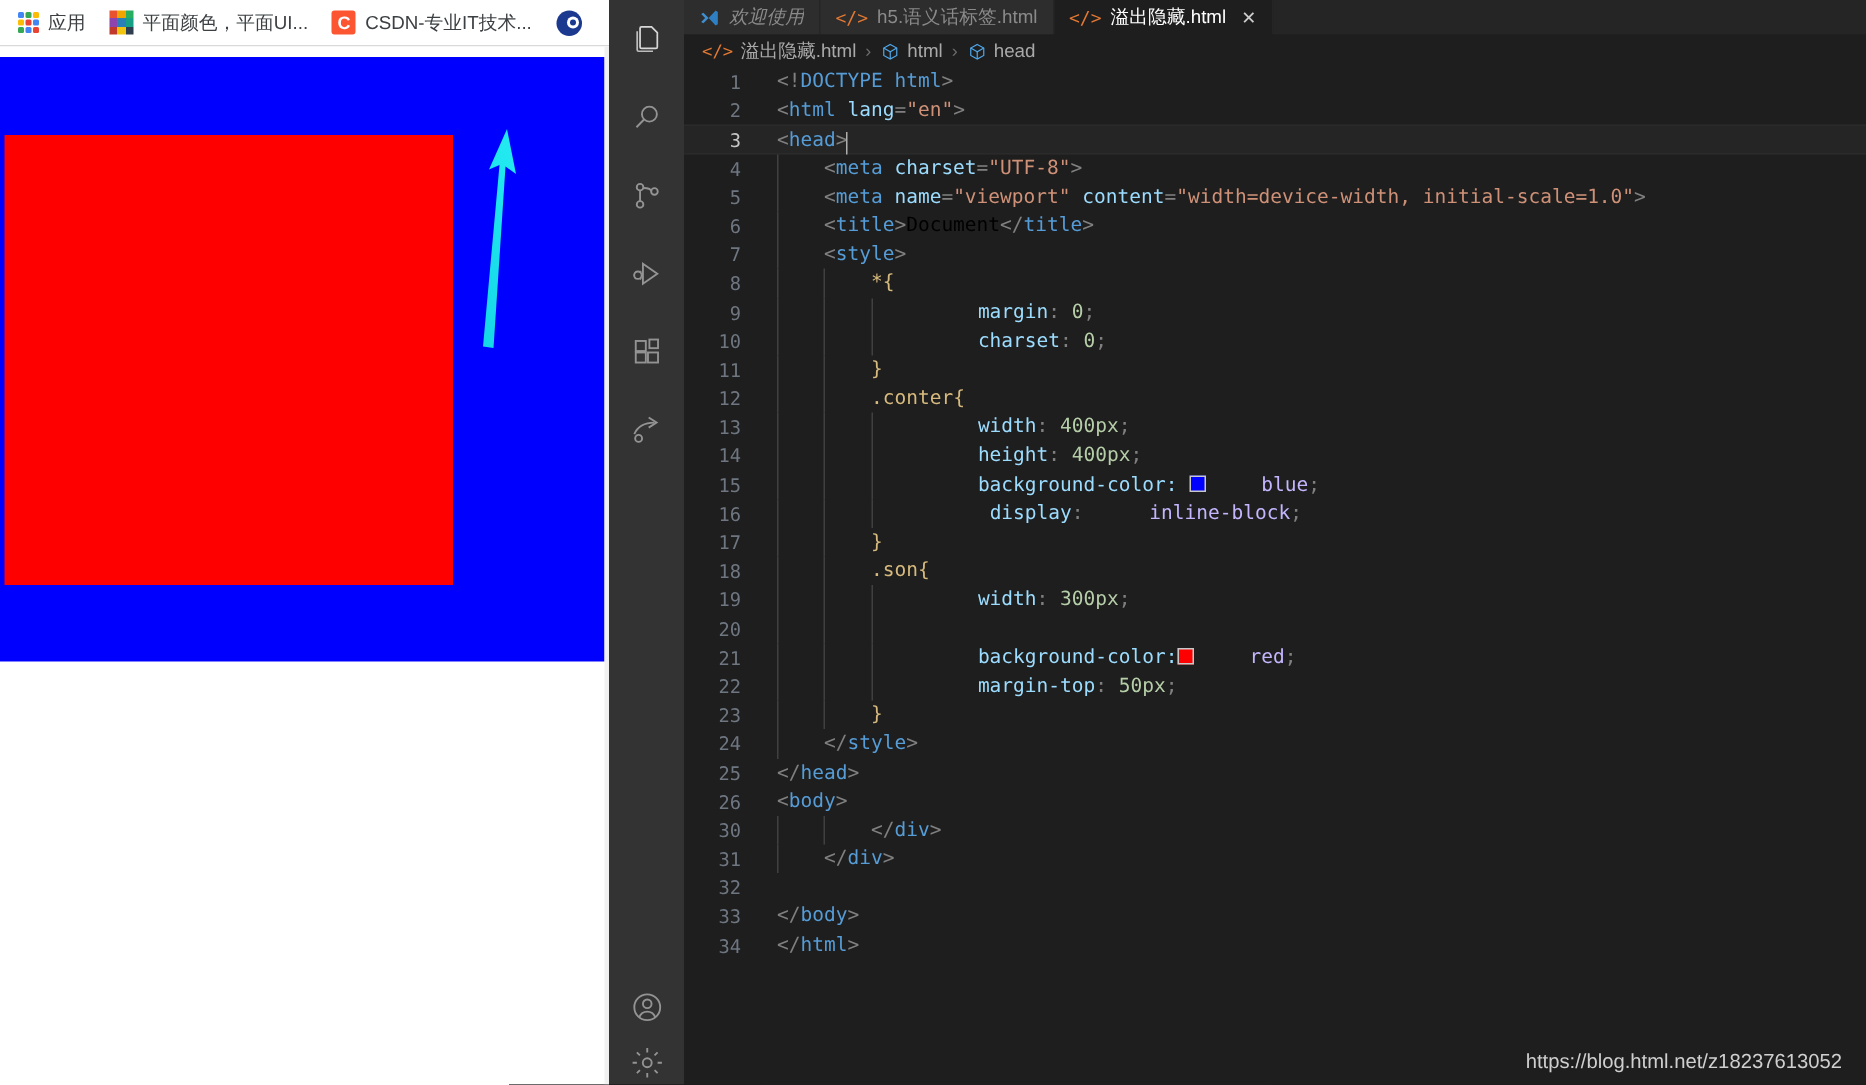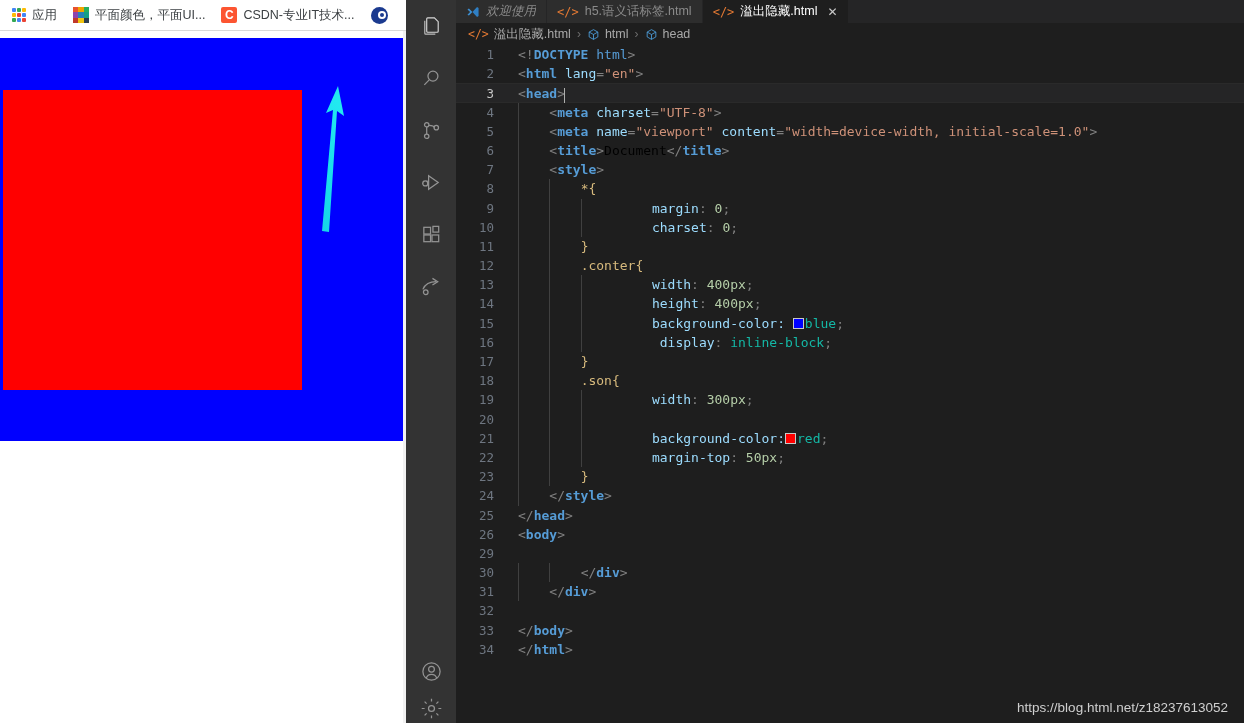--- a/index.html
+++ b/index.html
@@ -63,28 +63,28 @@
   .editor{position:absolute;left:50px;top:45px;width:788px;height:678px;background:#1e1e1e;overflow:hidden;}
   .code{position:relative;font-family:"DejaVu Sans Mono","Liberation Mono",monospace;font-size:13px;line-height:19.2px;}
   .line{position:relative;height:19.2px;white-space:pre;}
   .line.cur{background:#252526;border-top:1px solid #2a2a2a;border-bottom:1px solid #2a2a2a;height:17.2px;}
   .ln{position:absolute;left:0;width:38px;text-align:right;color:#6e7681;font-size:12.5px;
       font-family:"DejaVu Sans Mono","Liberation Mono",monospace;}
   .line.cur .ln{color:#c6c6c6;}
   .src{position:absolute;left:62px;}
   .guide{position:absolute;top:0;width:1px;height:19.2px;background:#404040;}
 
-  .tk-tag{color:#569cd6;font-weight:bold;}
+  .tk-tag{color:#569cd6;}
   .tk-punct{color:#808080;}
   .tk-attr{color:#9cdcfe;}
   .tk-str{color:#ce9178;}
   .tk-plain{color:#d4d4d4;}
   .tk-sel{color:#d7ba7d;}
   .tk-prop{color:#9cdcfe;margin-left:40px;}
-  .tk-val{color:#14b8a6;}
+  .tk-val{color:#c4b5fd;margin-left:36px;}
   .tk-num{color:#b5cea8;}
   .tk-brace{color:#d7ba7d;}
   .swatch{display:inline-block;width:9px;height:9px;vertical-align:middle;border:1px solid #c8c8c8;
      position:relative;top:-1px;margin-right:1px;}
   .cursor{display:inline-block;width:1.5px;height:15px;background:#aeafad;vertical-align:text-bottom;
      position:relative;top:2px;margin:0 -1px;}
   .watermark{position:absolute;right:16px;bottom:8px;font-size:13.5px;color:#cfcfcf;
      font-family:"Liberation Sans","DejaVu Sans",sans-serif;}
   .ed-scrollbar{position:absolute;right:0;top:45px;width:10px;height:678px;background:transparent;}
 </style>
@@ -300,21 +300,20 @@
           <div class="line"><span class="ln">17</span><span class="guide" style="left: 62px;"></span><span class="guide" style="left: 93.28px;"></span><span class="src">        <span class="tk-brace">}</span></span></div>
           <div class="line"><span class="ln">18</span><span class="guide" style="left: 62px;"></span><span class="guide" style="left: 93.28px;"></span><span class="src">        <span class="tk-sel">.son</span><span class="tk-brace">{</span></span></div>
           <div class="line"><span class="ln">19</span><span class="guide" style="left: 62px;"></span><span class="guide" style="left: 93.28px;"></span><span class="guide" style="left: 124.56px;"></span><span class="src">            <span class="tk-prop">width</span><span class="tk-punct">:</span> <span class="tk-num">300px</span><span class="tk-punct">;</span></span></div>
           <div class="line"><span class="ln">20</span><span class="guide" style="left: 62px;"></span><span class="guide" style="left: 93.28px;"></span><span class="guide" style="left: 124.56px;"></span></div>
           <div class="line"><span class="ln">21</span><span class="guide" style="left: 62px;"></span><span class="guide" style="left: 93.28px;"></span><span class="guide" style="left: 124.56px;"></span><span class="src">            <span class="tk-prop">background-color:</span><span class="swatch" style="background:red"></span><span class="tk-val">red</span><span class="tk-punct">;</span></span></div>
           <div class="line"><span class="ln">22</span><span class="guide" style="left: 62px;"></span><span class="guide" style="left: 93.28px;"></span><span class="guide" style="left: 124.56px;"></span><span class="src">            <span class="tk-prop">margin-top</span><span class="tk-punct">:</span> <span class="tk-num">50px</span><span class="tk-punct">;</span></span></div>
           <div class="line"><span class="ln">23</span><span class="guide" style="left: 62px;"></span><span class="guide" style="left: 93.28px;"></span><span class="src">        <span class="tk-brace">}</span></span></div>
           <div class="line"><span class="ln">24</span><span class="guide" style="left: 62px;"></span><span class="src">    <span class="tk-punct">&lt;/</span><span class="tk-tag">style</span><span class="tk-punct">&gt;</span></span></div>
           <div class="line"><span class="ln">25</span><span class="src"><span class="tk-punct">&lt;/</span><span class="tk-tag">head</span><span class="tk-punct">&gt;</span></span></div>
           <div class="line"><span class="ln">26</span><span class="src"><span class="tk-punct">&lt;</span><span class="tk-tag">body</span><span class="tk-punct">&gt;</span></span></div>
-          <div class="line"><span class="ln">29</span><span class="src"></span></div>
           <div class="line"><span class="ln">30</span><span class="guide" style="left: 62px;"></span><span class="guide" style="left: 93.28px;"></span><span class="src">        <span class="tk-punct">&lt;/</span><span class="tk-tag">div</span><span class="tk-punct">&gt;</span></span></div>
           <div class="line"><span class="ln">31</span><span class="guide" style="left: 62px;"></span><span class="src">    <span class="tk-punct">&lt;/</span><span class="tk-tag">div</span><span class="tk-punct">&gt;</span></span></div>
           <div class="line"><span class="ln">32</span><span class="src"></span></div>
           <div class="line"><span class="ln">33</span><span class="src"><span class="tk-punct">&lt;/</span><span class="tk-tag">body</span><span class="tk-punct">&gt;</span></span></div>
           <div class="line"><span class="ln">34</span><span class="src"><span class="tk-punct">&lt;/</span><span class="tk-tag">html</span><span class="tk-punct">&gt;</span></span></div>
         </div>
 
       <div class="ed-scrollbar"></div>
     </div>
 

